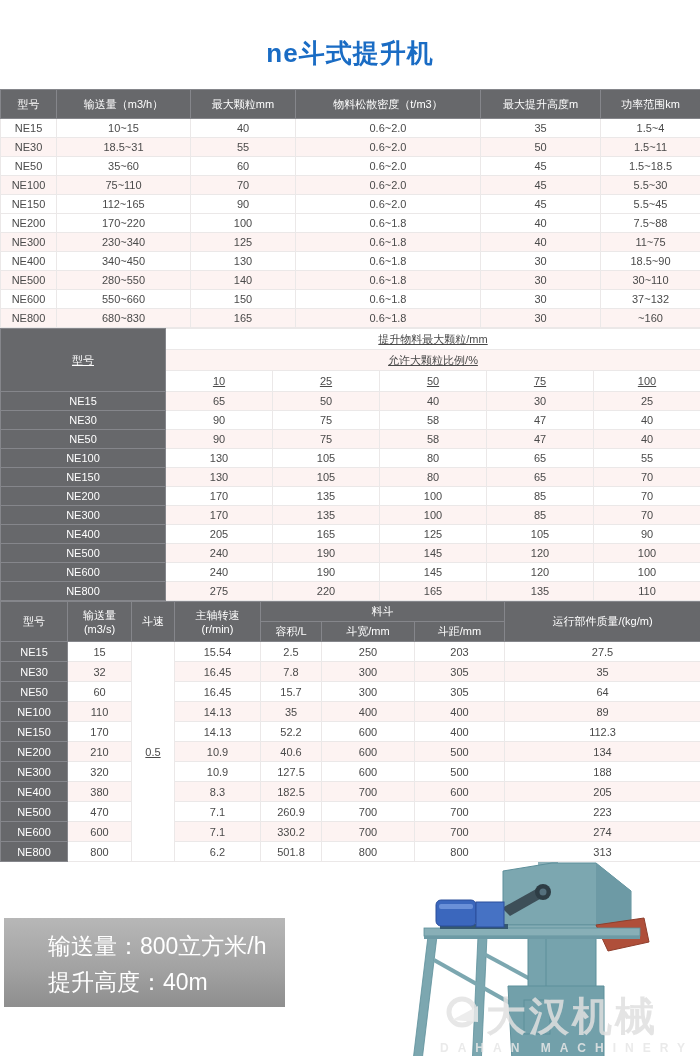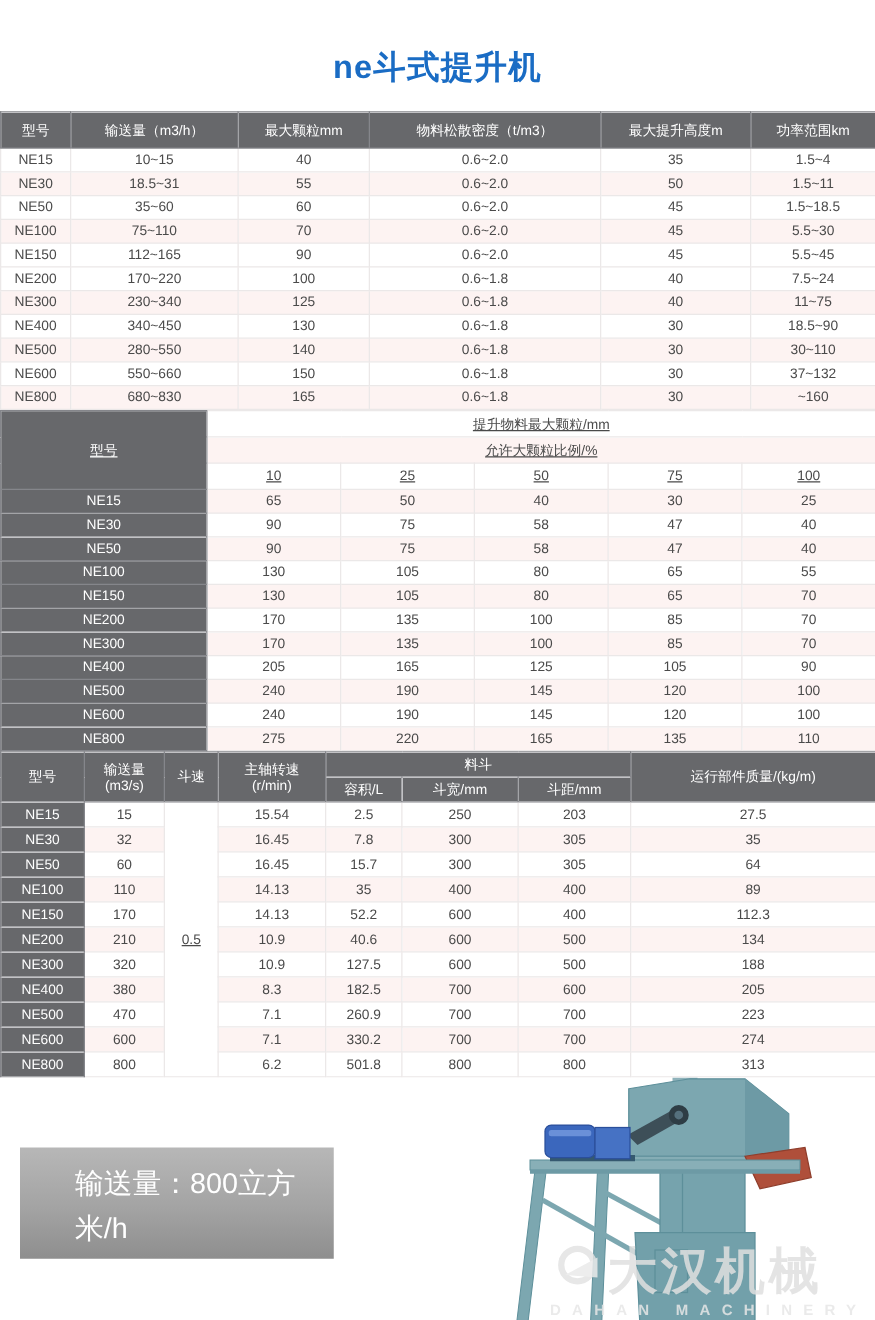--- a/index.html
+++ b/index.html
@@ -14,21 +14,21 @@
   tr.pink td.plain{background:#fdf3f2;}
   td.merged{background:#fff !important;vertical-align:middle;text-decoration:underline;}
   .t1 th.dark{height:28px;}
   .t1 td{height:18px;}
   .t2 .hrow td,.t2 .hrow th{height:20px;text-decoration:underline;}
   .t2 td{height:18px;}
   .t3 .hrow th{height:19px;}
   .t3 td,.t3 th.model{height:19px;}
   .t2 th.model,.t3 th.model{background:#67686b;color:#fff;font-weight:normal;border:1px solid #85868b;}
   .footer{position:relative;width:700px;height:211px;background:#fff;}
-  .caption{position:absolute;left:16px;top:56px;width:251px;height:89px;box-sizing:border-box;
+  .caption{position:absolute;left:4px;top:56px;width:281px;height:89px;box-sizing:border-box;
     background:linear-gradient(180deg,#b7b7b7 0%,#a3a3a3 55%,#8e8e8e 100%);
     color:#fff;font-size:23px;line-height:36px;padding:10px 0 0 44px;}
   .photo{position:absolute;right:0;top:0;width:300px;height:211px;}
 </style>
 </head>
 <body>
 
 <div class="page">
 
   <h1 class="page-title">ne斗式提升机</h1>
@@ -92,21 +92,21 @@
           <td class="plain">0.6~2.0</td>
           <td class="plain">45</td>
           <td class="plain">5.5~45</td>
         </tr>
         <tr>
           <td class="plain">NE200</td>
           <td class="plain">170~220</td>
           <td class="plain">100</td>
           <td class="plain">0.6~1.8</td>
           <td class="plain">40</td>
-          <td class="plain">7.5~24</td>
+          <td class="plain">7.5~88</td>
         </tr>
         <tr class="pink">
           <td class="plain">NE300</td>
           <td class="plain">230~340</td>
           <td class="plain">125</td>
           <td class="plain">0.6~1.8</td>
           <td class="plain">40</td>
           <td class="plain">11~75</td>
         </tr>
         <tr>
@@ -393,20 +393,21 @@
           <td class="plain">800</td>
           <td class="plain">800</td>
           <td class="plain">313</td>
         </tr>
       </tbody>
   </table>
 
   <div class="footer">
     <div class="caption">
       <div>输送量：800立方米/h</div>
+      <div>提升高度：40m</div>
     </div>
 
     <div class="photo">
       <svg width="300" height="211" viewBox="0 0 300 211" xmlns="http://www.w3.org/2000/svg">
 
         <rect x="138" y="0" width="20" height="7" fill="#8fb2ba"></rect>
 
         <polygon points="103,9 152,1 196,1 231,29 231,63 103,63" fill="#7ca7b0" stroke="#5d8f9a" stroke-width="1"></polygon>
         <polygon points="196,1 231,29 231,63 196,63" fill="#6d9aa5"></polygon>
         <rect x="103" y="63" width="128" height="6" fill="#85adb5" stroke="#5d8f9a" stroke-width="0.7"></rect>

